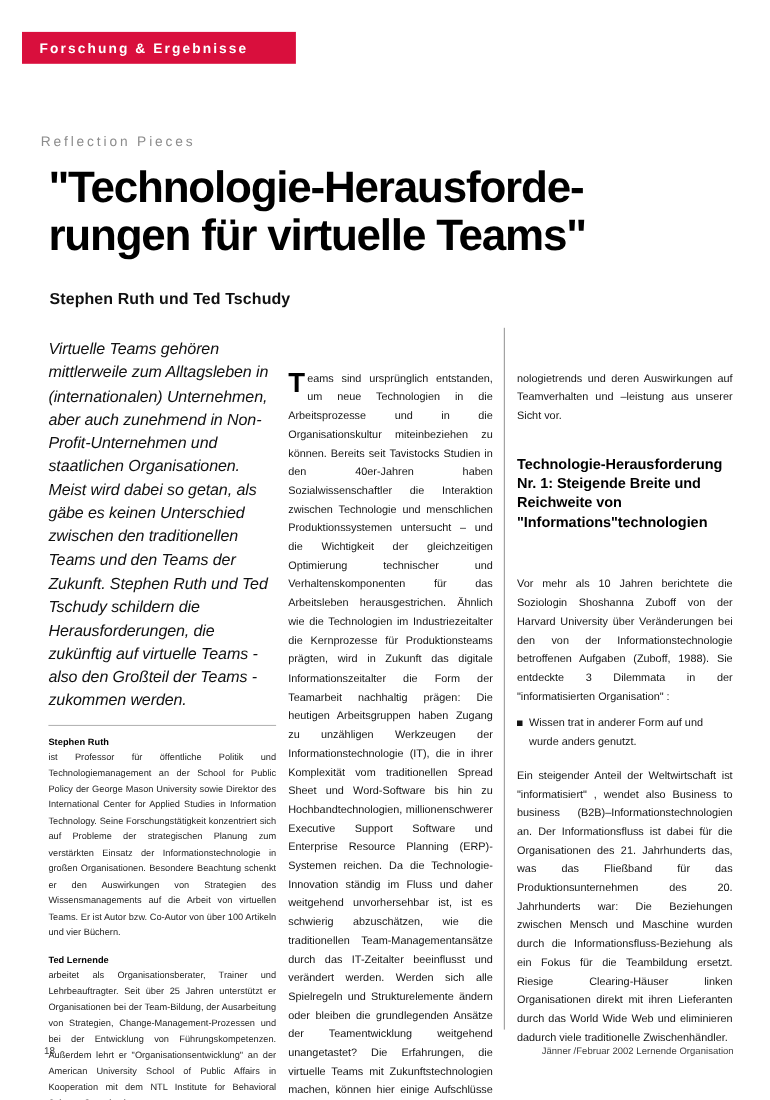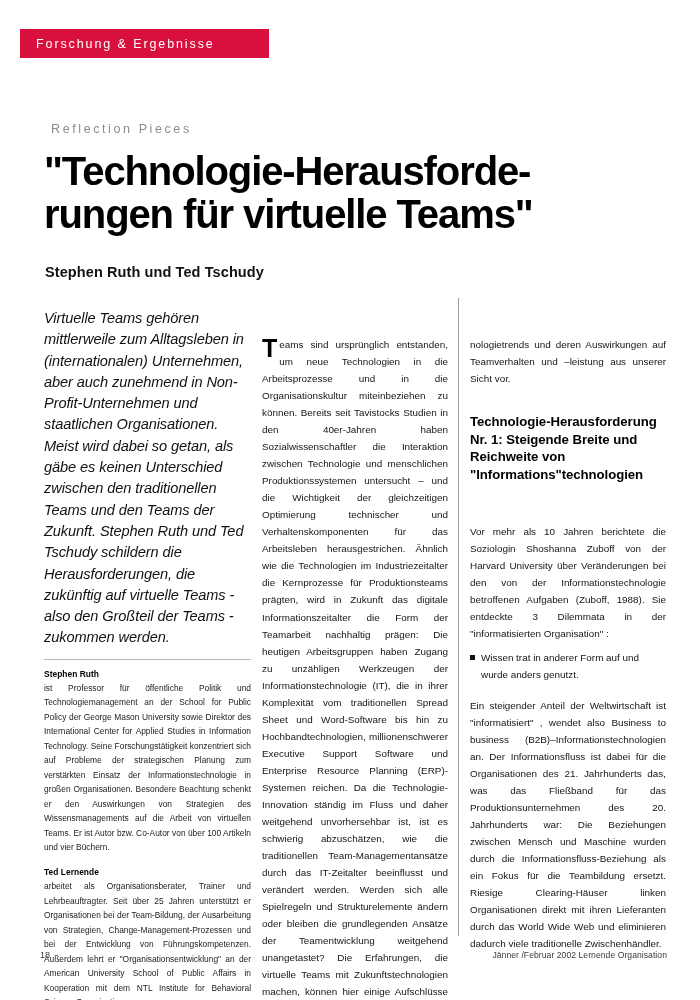--- a/index.html
+++ b/index.html
@@ -32,30 +32,30 @@
     top: 29px;
     width: 249px;
     height: 29px;
     background: #d90f3d;
     display: flex;
     align-items: center;
   }
   .banner-label {
     color: #ffffff;
     font-size: 12.5px;
-    font-weight: 400;
+    font-weight: 700;
     letter-spacing: 1.9px;
     padding-left: 16px;
     white-space: nowrap;
   }
 
   
   .kicker {
     position: absolute;
-    left: 51px;
+    left: 37px;
     top: 122px;
     font-size: 12.5px;
     color: #8c8c8c;
     letter-spacing: 2.6px;
     font-weight: 400;
   }
 
   
   .headline {
     position: absolute;

